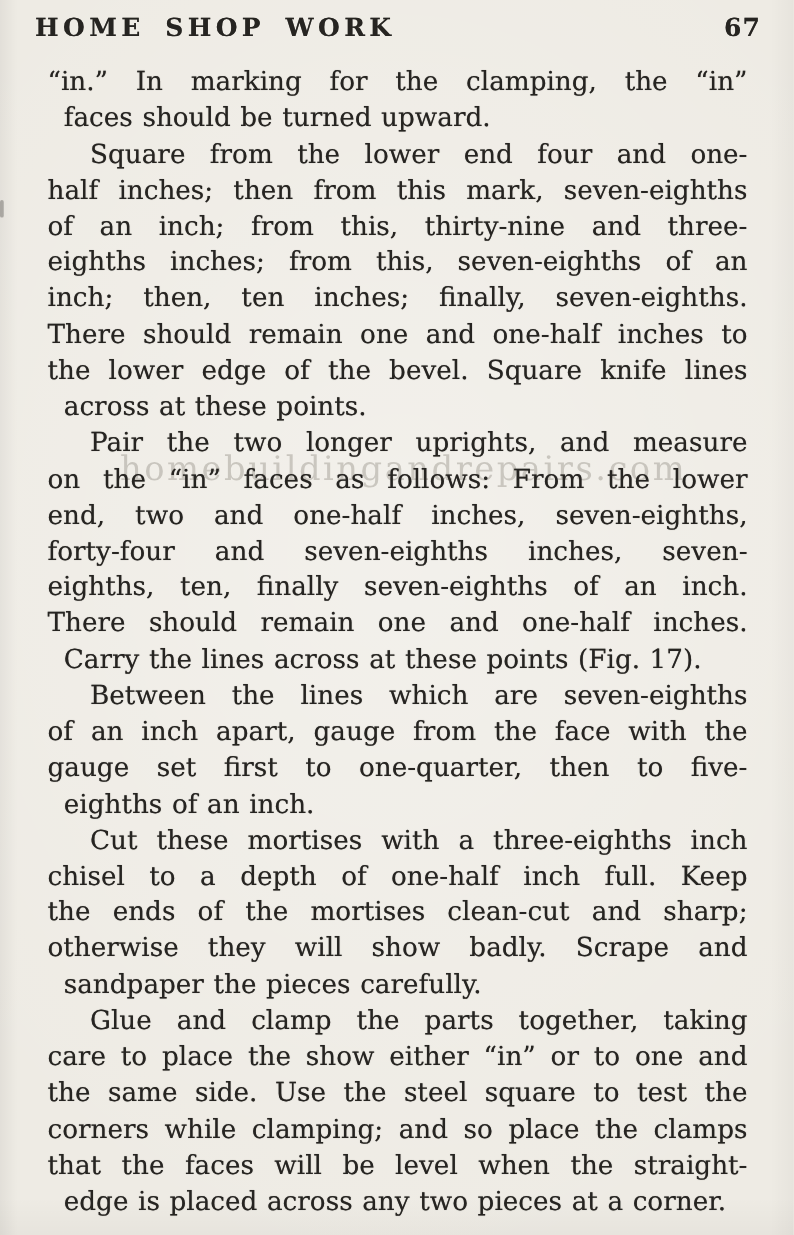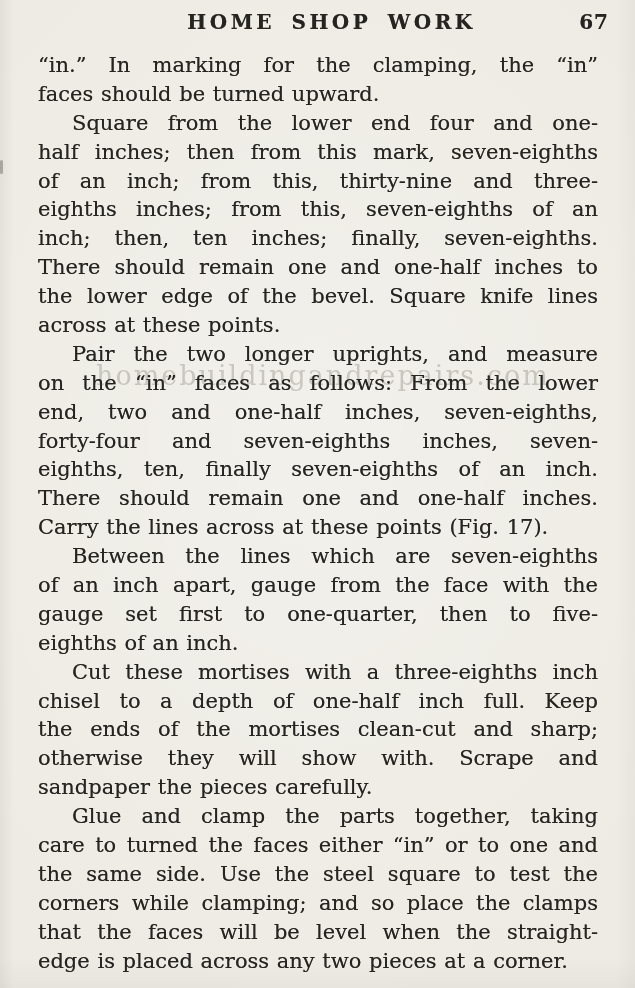--- a/index.html
+++ b/index.html
@@ -25,21 +25,20 @@
   .running-header {
     position: absolute;
     top: 10px;
     left: 0;
     width: 100%;
     height: 26px;
   }
   .header-title {
     position: absolute;
     left: 0; right: 0;
-    text-align: center;
     font-size: 20px;
     letter-spacing: 3.5px;
     word-spacing: 6px;
     font-weight: 600;
     color: var(--color-ink, #262421);
     text-shadow: 0 0 0.5px rgba(38,36,33,0.55);
     margin-left: 28px;
   }
   .page-number {
     position: absolute;
@@ -60,21 +59,21 @@
   .line {
     font-size: 21px;
     line-height: 28.9px;
     height: 28.9px;
     white-space: normal;
     text-align: justify;
     text-align-last: justify;
     text-shadow: 0 0 0.6px rgba(38,36,33,0.6);
     word-spacing: 1px;
   }
-  .line.last { text-align-last: left; }
+  .line.last { text-align-last: left; margin-left: 13px; }
   .line.indent { text-indent: 34px; }
   .watermark {
     position: absolute;
     top: 360px;
     left: 96px;
     width: 480px;
     font-size: 27px;
     letter-spacing: 2px;
     color: var(--color-watermark, #6f6a5f);
     opacity: 0.30;
@@ -121,24 +120,24 @@
       <div class="line">eighths, ten, finally seven-eighths of an inch.</div>
       <div class="line">There should remain one and one-half inches.</div>
       <div class="line last">Carry the lines across at these points (Fig. 17).</div>
       <div class="line indent">Between the lines which are seven-eighths</div>
       <div class="line">of an inch apart, gauge from the face with the</div>
       <div class="line">gauge set first to one-quarter, then to five-</div>
       <div class="line last">eighths of an inch.</div>
       <div class="line indent">Cut these mortises with a three-eighths inch</div>
       <div class="line">chisel to a depth of one-half inch full.  Keep</div>
       <div class="line">the ends of the mortises clean-cut and sharp;</div>
-      <div class="line">otherwise they will show with.  Scrape and</div>
+      <div class="line">otherwise they will show badly.  Scrape and</div>
       <div class="line last">sandpaper the pieces carefully.</div>
       <div class="line indent">Glue and clamp the parts together, taking</div>
-      <div class="line">care to turned the faces either “in” or to one and</div>
+      <div class="line">care to place the show either “in” or to one and</div>
       <div class="line">the same side.  Use the steel square to test the</div>
       <div class="line">corners while clamping; and so place the clamps</div>
       <div class="line">that the faces will be level when the straight-</div>
       <div class="line last">edge is placed across any two pieces at a corner.</div>
     </div>
 
   <div class="scan-artifact"></div>
 
 </div>
 

